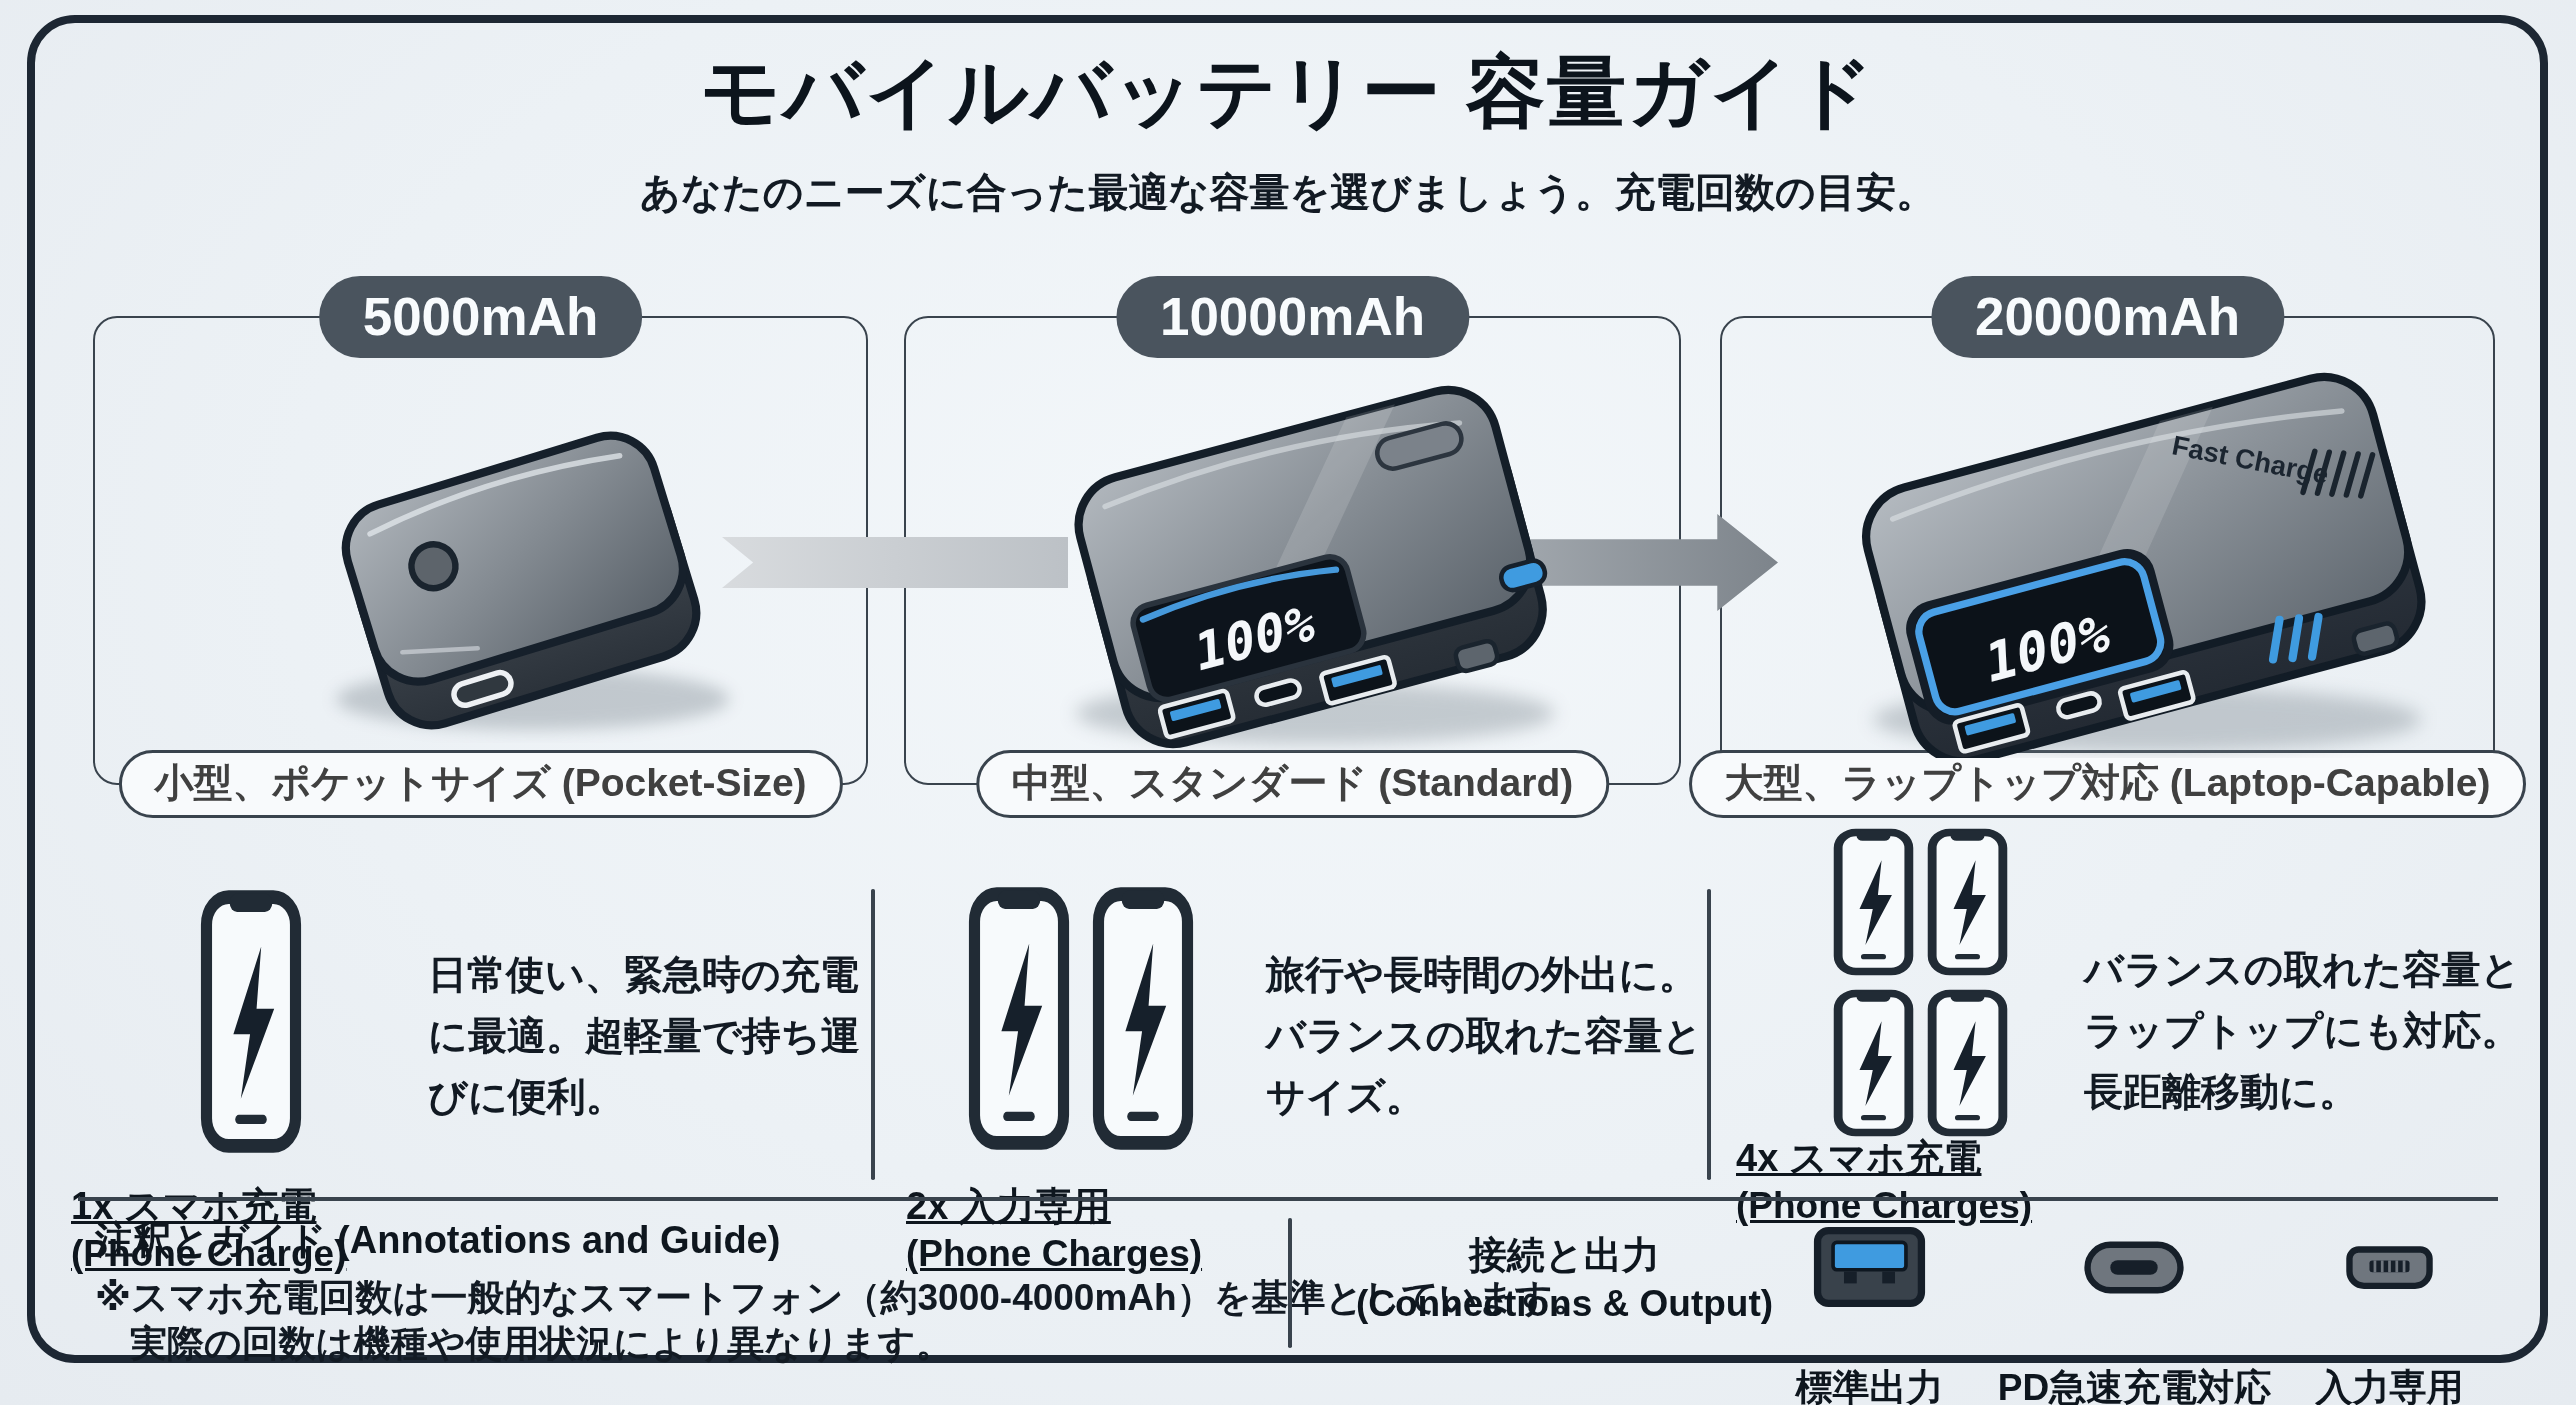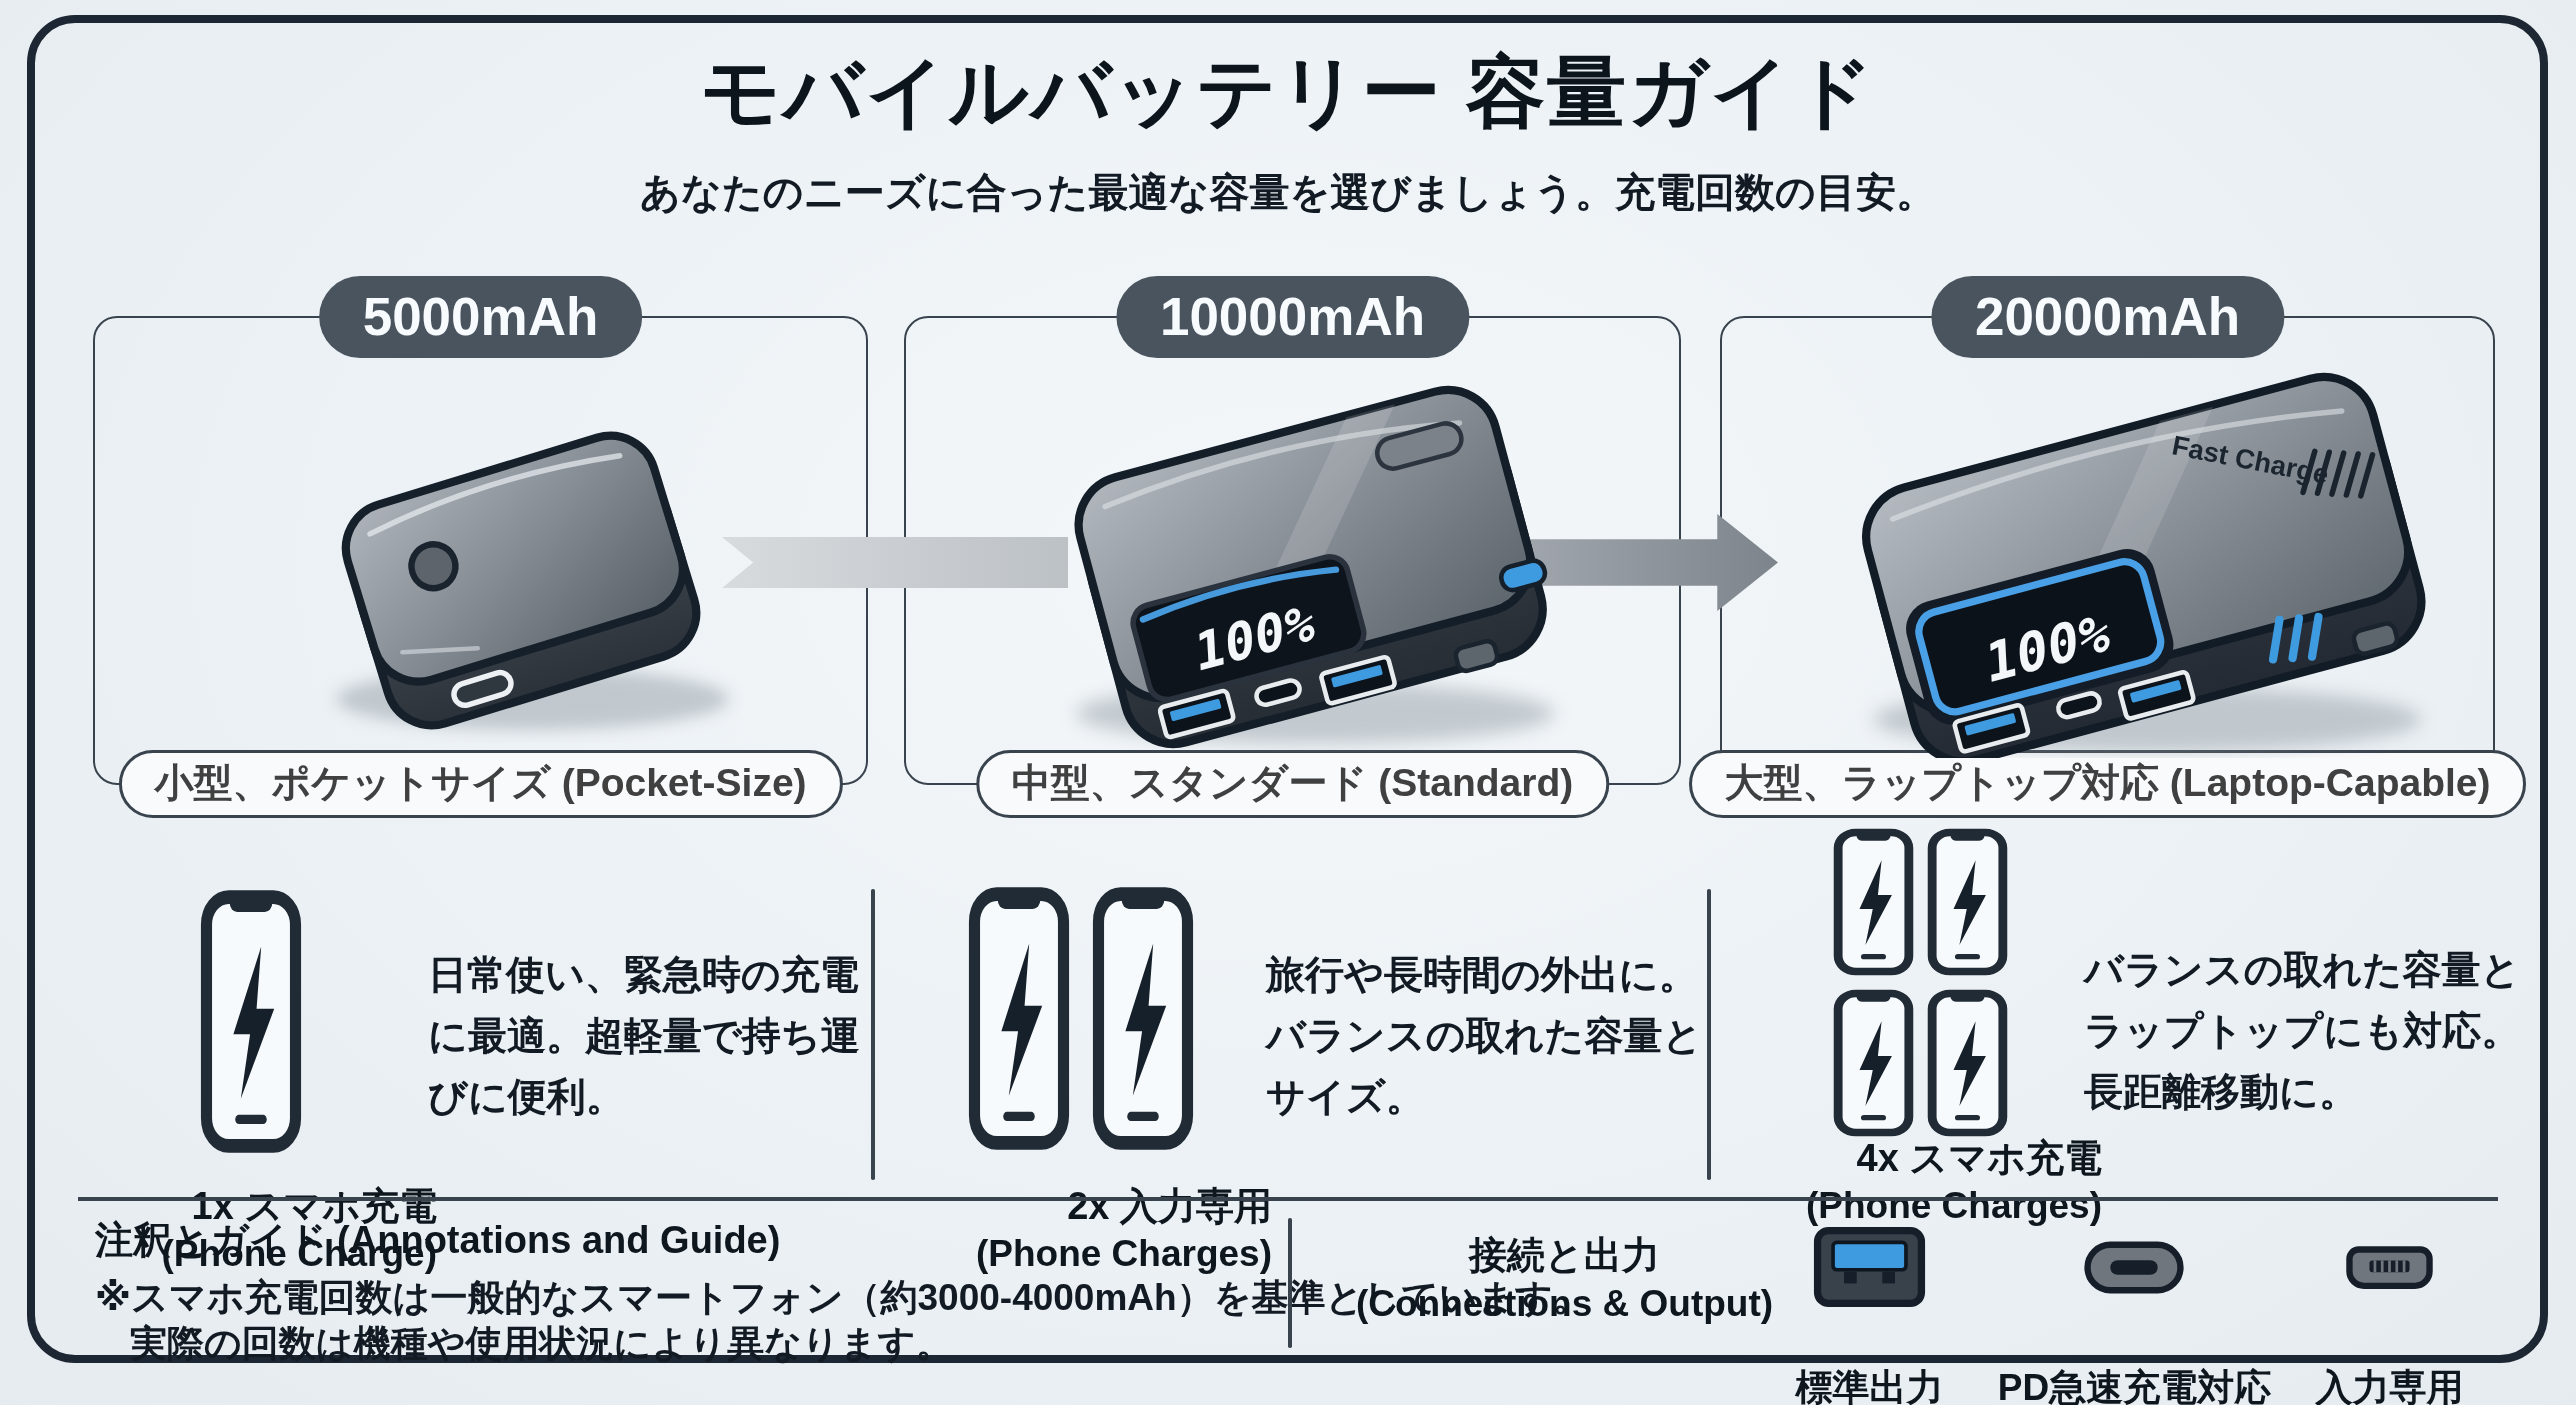--- a/index.html
+++ b/index.html
@@ -45,21 +45,21 @@
   .vdiv3{left:1288px;top:1218px;height:130px;}
 
   .phones{position:absolute;}
   .s1-phones{left:200px;top:889px;}
   .s1-phones svg{width:102px;height:265px;display:block;}
   .s2-phones{left:968px;top:886px;display:flex;gap:22px;}
   .s2-phones svg{width:102px;height:265px;display:block;}
   .s3-phones{left:1833px;top:828px;display:grid;grid-template-columns:repeat(2,81px);gap:12.8px;}
   .s3-phones svg{width:81px;height:148px;display:block;}
 
-  .charge-label{position:absolute;width:366px;text-align:right;font-weight:700;color:#0e161e;}
+  .charge-label{position:absolute;width:366px;text-align:left;font-weight:700;color:#0e161e;text-decoration:underline;}
   .charge-label .jp{font-size:38px;line-height:49px;}
   .charge-label .en{font-size:37px;line-height:46px;}
   .cl1{left:71px;top:1182px;}
   .cl2{left:906px;top:1182px;}
   .cl3{left:1736px;top:1134px;}
 
   .desc{position:absolute;font-size:39px;line-height:61px;font-weight:600;color:#121a23;}
   .desc1{left:428px;top:944px;width:439px;}
   .desc2{left:1266px;top:944px;width:476px;}
   .desc3{left:2084px;top:939px;width:457px;}

